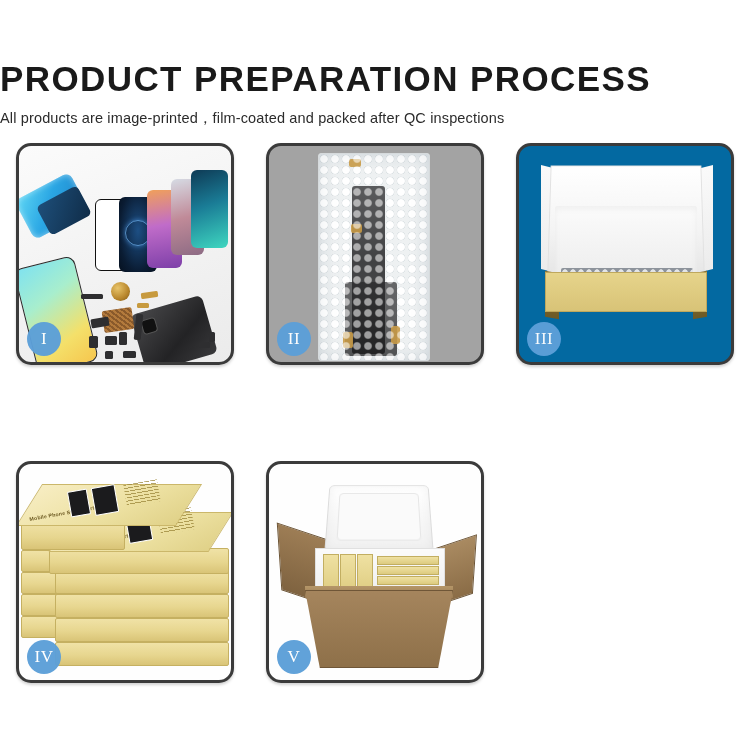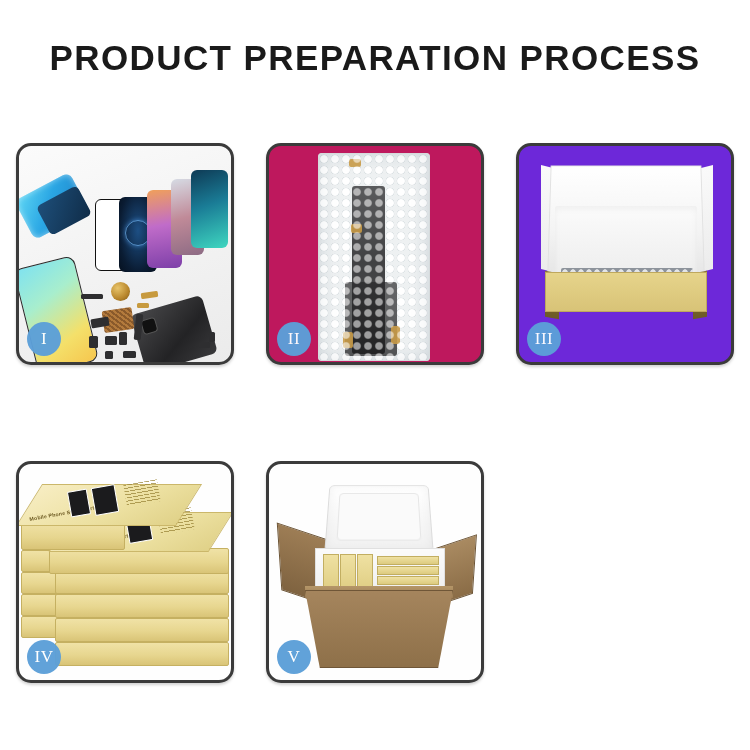--- a/index.html
+++ b/index.html
@@ -5,21 +5,21 @@
   * { margin:0; padding:0; box-sizing:border-box; }
   html, body {
     width:750px; height:750px;
     background:#ffffff;
     font-family:"Liberation Sans", sans-serif;
     overflow:hidden;
   }
   .page { position:relative; width:750px; height:750px; background:#fff; }
 
   
-  .header { padding-top:40px; text-align:center; }
+  .header { padding-top:61px; }
   .title {
     font-family:"Liberation Sans", sans-serif;
     font-size:35px;
     font-weight:700;
     letter-spacing:1.4px;
     color:#1a1a1a;
     line-height:1.05;
     white-space:nowrap;
   }
   .subtitle {
@@ -136,21 +136,21 @@
     background:repeating-linear-gradient(45deg,#8a5a2b 0px,#8a5a2b 2px,#b37a3c 2px,#b37a3c 4px);
     transform:rotate(-8deg); border-radius:2px;
   }
   .coil {
     position:absolute; left:92px; top:136px; width:19px; height:19px;
     border-radius:50%;
     background:radial-gradient(circle at 35% 32%, #e8c46a 0%, #b8862c 60%, #7a5516 100%);
   }
 
   
-  .p2 { background:#be185d; }
+  .p2 { background:#a3a3a3; }
   .bubblebag {
     position:absolute; left:49px; top:7px; width:112px; height:208px;
     background:#eef1f2;
     background-image:
       radial-gradient(circle at 5px 5px, rgba(255,255,255,0.95) 3.4px, rgba(190,200,205,0.55) 4.2px, rgba(0,0,0,0) 4.6px);
     background-size:11px 11px;
     border:1px solid #d6dadc;
     border-radius:3px;
     box-shadow:inset 0 0 18px rgba(150,165,175,0.45);
   }
@@ -168,21 +168,21 @@
   .bg-gold { position:absolute; background:#c89a46; border-radius:2px; opacity:0.9; }
   .bubbleoverlay {
     position:absolute; inset:0;
     background-image:
       radial-gradient(circle at 5px 5px, rgba(255,255,255,0.55) 3.2px, rgba(255,255,255,0.12) 4.2px, rgba(0,0,0,0) 4.6px);
     background-size:11px 11px;
     pointer-events:none;
   }
 
   
-  .p3 { background:#6d28d9; }
+  .p3 { background:#0369a1; }
   .b3-foamlid {
     position:absolute; left:30px; top:18px; width:154px; height:108px;
     background:linear-gradient(180deg,#ffffff 0%,#f4f4f4 60%,#e7e7e7 100%);
     border:1px solid #e2e2e2;
     transform:perspective(260px) rotateX(6deg);
   }
   .b3-foamfront {
     position:absolute; left:36px; top:60px; width:142px; height:72px;
     background:linear-gradient(180deg,#fbfbfb 0%,#ededed 100%);
     border-radius:2px;
@@ -335,20 +335,21 @@
     border-radius:1px;
   }
 </style>
 </head>
 <body>
 
 <div class="page">
 
   <div class="header">
     <div class="title">PRODUCT PREPARATION PROCESS</div>
+    <div class="subtitle">All products are image-printed，film-coated and packed after QC inspections</div>
   </div>
 
   <div class="grid">
 
     <div class="panel p1">
       <div class="panel-art">
         <div class="ph ph1"></div>
         <div class="ph ph1b"></div>
         <div class="ph ph2"></div>
         <div class="ph ph3">

